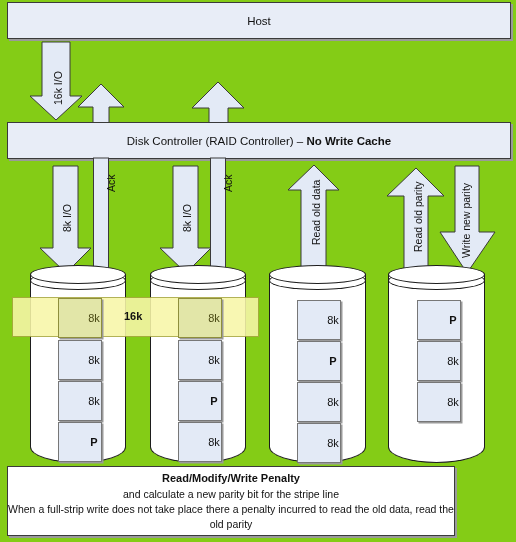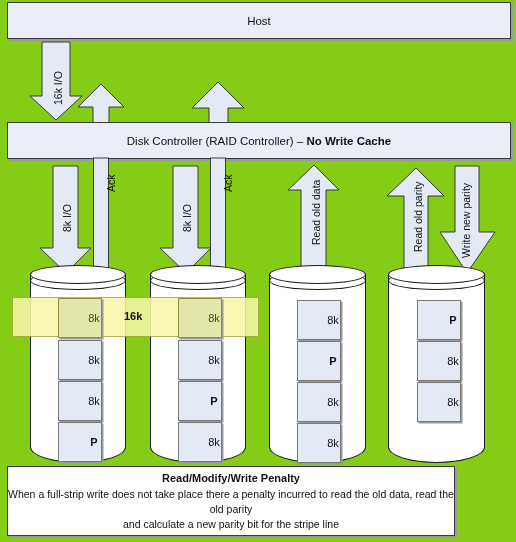--- a/index.html
+++ b/index.html
@@ -197,17 +197,17 @@
   <div class="blk p" style="left:297px;top:341px;">P</div>
   <div class="blk" style="left:297px;top:382px;">8k</div>
   <div class="blk" style="left:297px;top:423px;">8k</div>
 
   <div class="blk p" style="left:417px;top:300px;">P</div>
   <div class="blk" style="left:417px;top:341px;">8k</div>
   <div class="blk" style="left:417px;top:382px;">8k</div>
 
   <div id="caption">
     <div class="ttl">Read/Modify/Write Penalty</div>
+    <div>and calculate a new parity bit for the stripe line</div>
     <div>When a full-strip write does not take place there a penalty incurred to read the old data, read the old parity</div>
-    <div>and calculate a new parity bit for the stripe line</div>
   </div>
 
 </div>
 
 </body></html>

